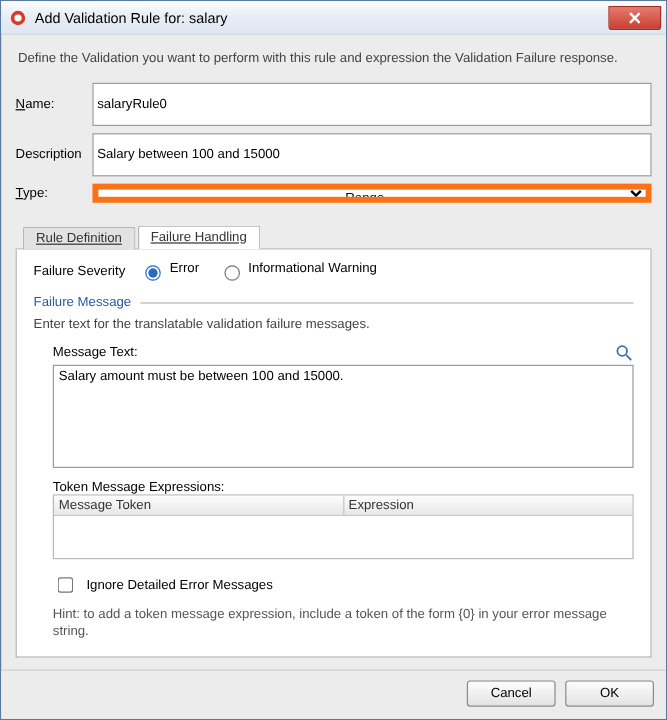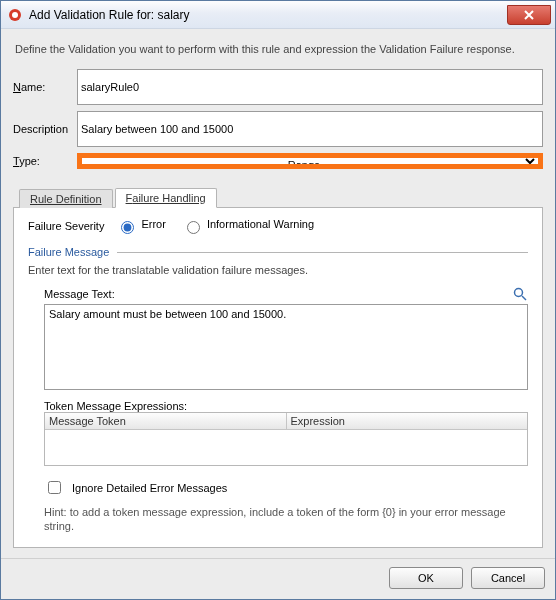--- a/index.html
+++ b/index.html
@@ -125,16 +125,16 @@
           <span><span class="u">I</span>gnore Detailed Error Messages</span>
         </label>
 
         <div class="hint">Hint: to add a token message expression, include a token of the form {0} in your error message string.</div>
       </div>
     </div>
   </div>
 
   <div class="footer">
     <div class="spacer"></div>
+    <button class="std">Cancel</button>
     <button class="std">OK</button>
-    <button class="std">Cancel</button>
   </div>
 </div>
 
 </body></html>

